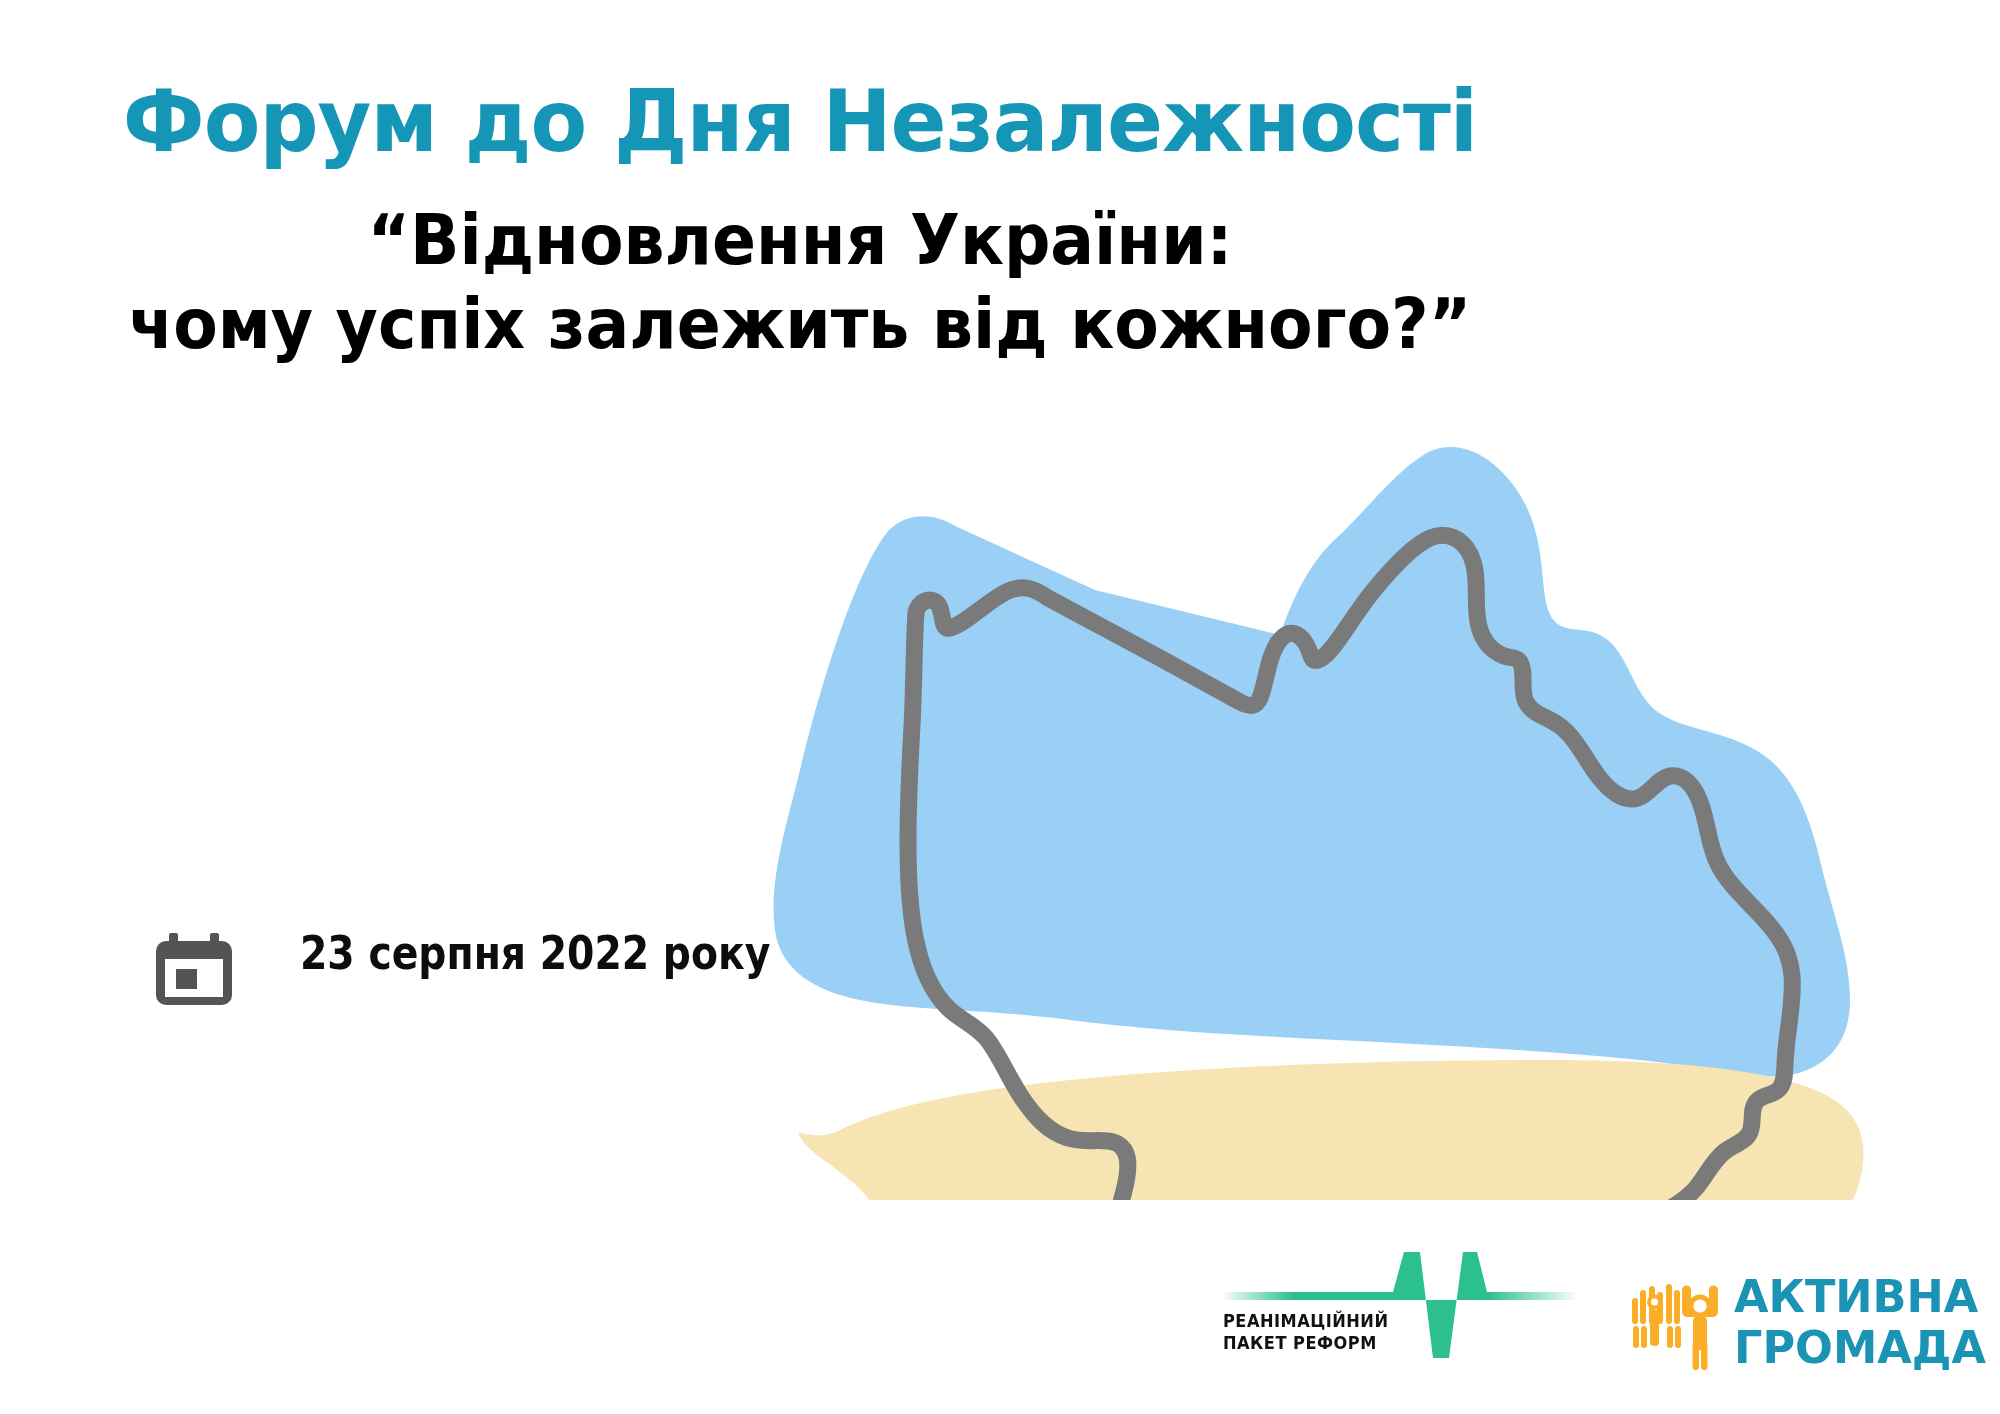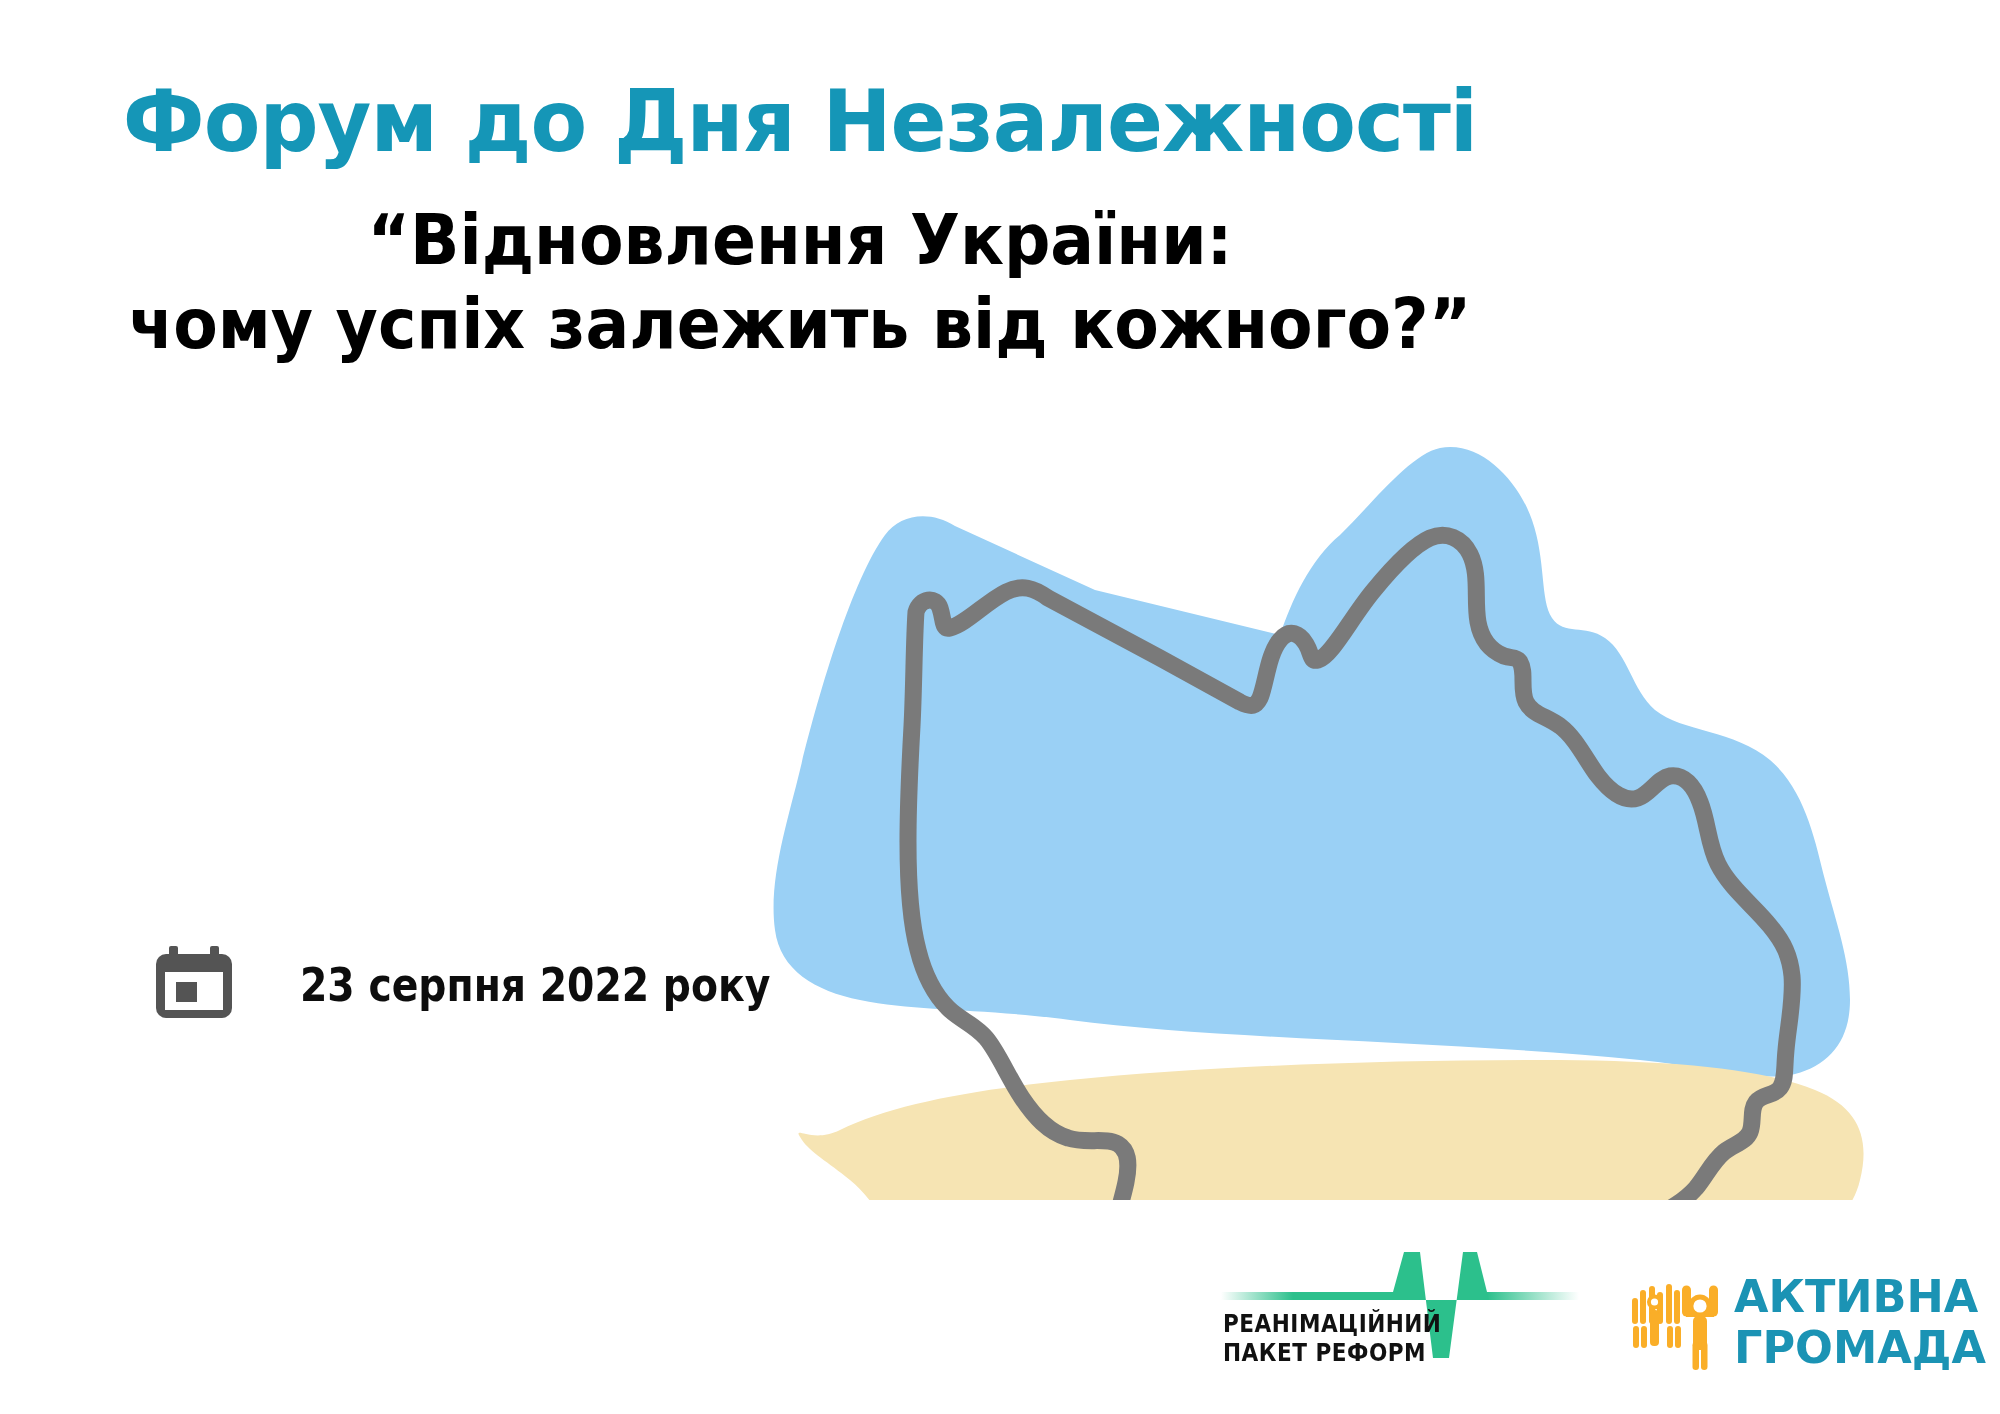--- a/index.html
+++ b/index.html
@@ -60,21 +60,20 @@
 
   
   .info-list {
     position: absolute;
     left: 148px;
     top: 926px;
     z-index: 6;
   }
   .info-row {
     display: flex;
-    align-items: center;
     height: 118px;
   }
   .info-icon {
     width: 92px;
     height: 92px;
     flex: 0 0 92px;
     display: flex;
     align-items: center;
     justify-content: center;
   }
@@ -98,21 +97,21 @@
     height: 150px;
     z-index: 7;
   }
   .logo-rpr svg { display: block; }
   .rpr-text {
     position: absolute;
     left: 18px;
     top: 62px;
     font-family: "DejaVu Sans Condensed", "DejaVu Sans", sans-serif;
     font-weight: bold;
-    font-size: 24px;
+    font-size: 18px;
     line-height: 1.22;
     letter-spacing: 0.5px;
     color: #111111;
   }
   .rpr-text span { display: block; }
 
   .logo-ag {
     position: absolute;
     left: 1630px;
     top: 1278px;

